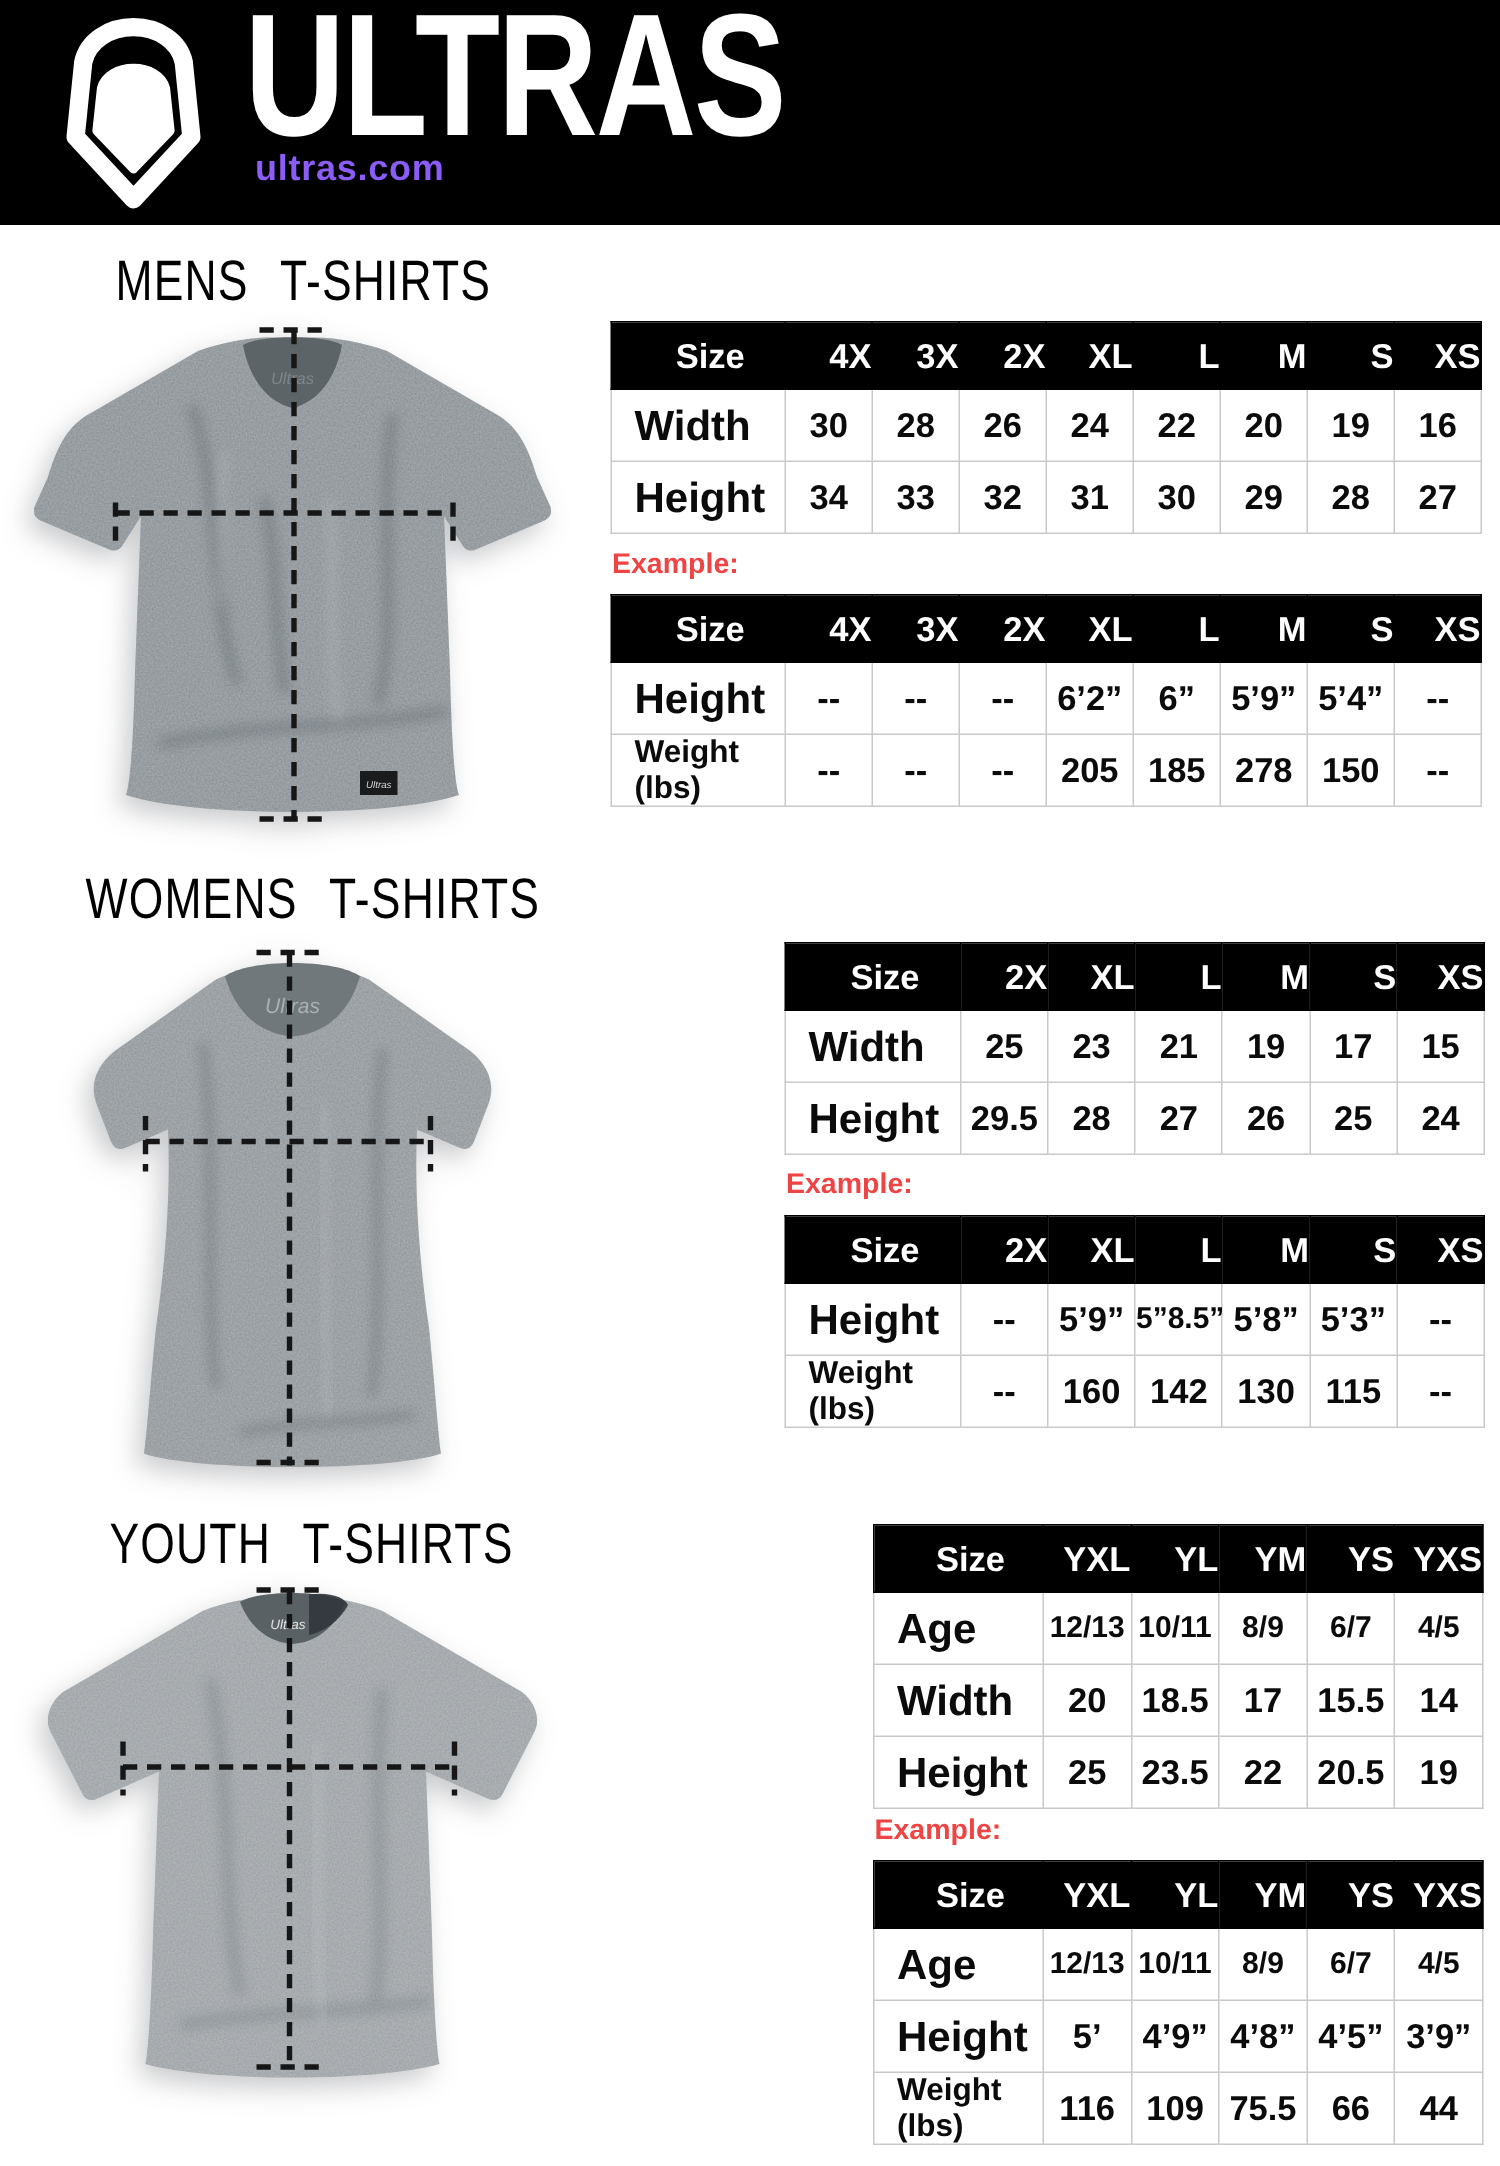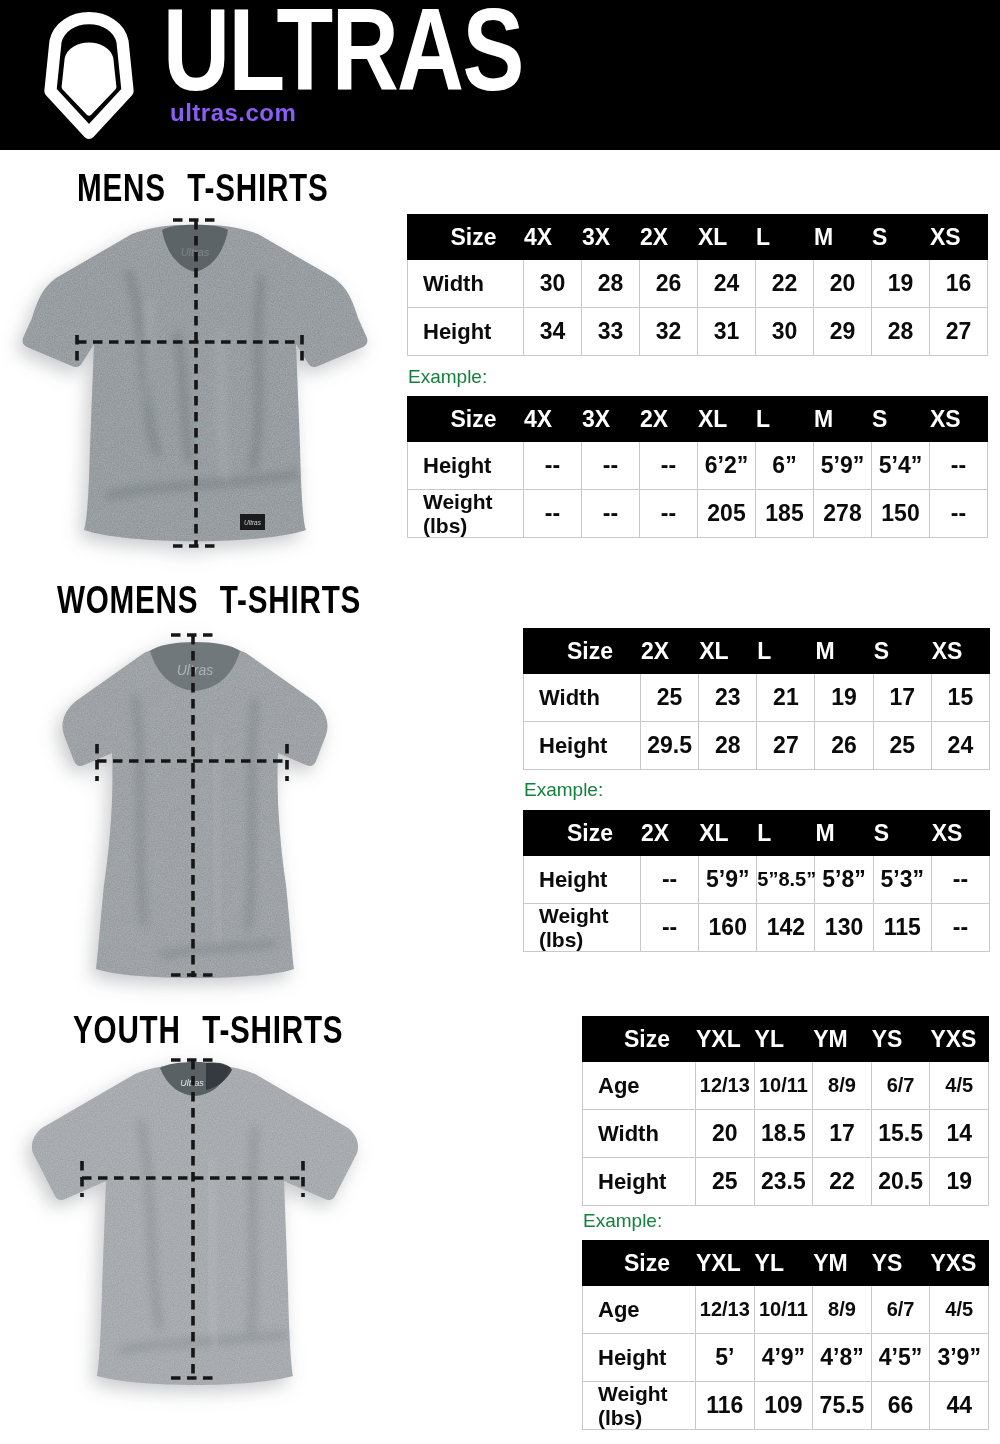--- a/index.html
+++ b/index.html
@@ -7,55 +7,55 @@
   body{position:relative;background:#fff;font-family:"Liberation Sans",sans-serif;color:#0b0b0b;overflow:hidden}
 
   
   .topbar{position:absolute;left:0;top:0;width:1000px;height:150px;background:#000}
   .logo{position:absolute;left:28px;top:10px}
   .brand{position:absolute;left:163px;top:-8px;font-size:116px;font-weight:bold;color:#fff;
          line-height:1;transform:scaleX(.80);transform-origin:left top;letter-spacing:-2px;white-space:nowrap}
   .site{position:absolute;left:170px;top:99px;font-size:24px;font-weight:bold;color:#8b5cf6;letter-spacing:.5px}
 
   
-  .sec-title{position:absolute;font-size:38px;font-weight:bold;line-height:1;white-space:nowrap;color:#000}
+  .sec-title{position:absolute;font-size:38px;font-weight:normal;line-height:1;white-space:nowrap;color:#000}
   .sec-title>span{display:inline-block;transform:scaleX(.78);transform-origin:left top;
                   letter-spacing:1px;word-spacing:16px}
   #mens-title{left:77px;top:169px}
   #womens-title{left:57px;top:581px}
   #youth-title{left:73px;top:1011px}
 
   
   .shirt{position:absolute;filter:drop-shadow(-5px 7px 9px rgba(40,45,50,.25))}
   #mens-shirt{left:10px;top:212px}
   #womens-shirt{left:40px;top:625px}
   #youth-shirt{left:10px;top:1050px}
 
   
-  .example{position:absolute;font-size:19px;font-weight:normal;color:#15803d}
+  .example{position:absolute;font-size:19px;font-weight:bold;color:#ef4444}
   #mens-example{left:408px;top:366px}
   #womens-example{left:524px;top:779px}
   #youth-example{left:583px;top:1210px}
 
   
   .tblbox{position:absolute}
   #mens-t1{left:407px;top:214px;width:581px}
   #mens-t2{left:407px;top:396px;width:581px}
   #womens-t1{left:523px;top:628px;width:467px}
   #womens-t2{left:523px;top:810px;width:467px}
   #youth-t1{left:582px;top:1016px;width:407px}
   #youth-t2{left:582px;top:1240px;width:407px}
 
   table{border-collapse:collapse;table-layout:fixed;width:100%}
   th{background:#000;color:#fff;font-size:23px;font-weight:bold;height:45px;
-     border:1px solid #000;text-align:left;vertical-align:middle}
+     border:1px solid #000;text-align:right;vertical-align:middle}
   th.lbl{text-align:center;padding-left:16px}
   td{background:#fff;border:1px solid #c9c9c9;height:48px;text-align:center;
      vertical-align:middle;font-size:23px;font-weight:bold;color:#0b0b0b}
-  td.lbl{text-align:left;padding-left:15px;font-size:22px}
+  td.lbl{text-align:left;padding-left:15px;font-size:28px}
   td.lbl.two{font-size:21px;line-height:1.12}
   tr.small td.val{font-size:20px}
   td.val.xs{font-size:20px}
 </style>
 </head>
 <body>
 
 <svg width="0" height="0" style="position:absolute" aria-hidden="true">
   <defs>
     <filter id="heather" x="-5%" y="-5%" width="110%" height="110%">

